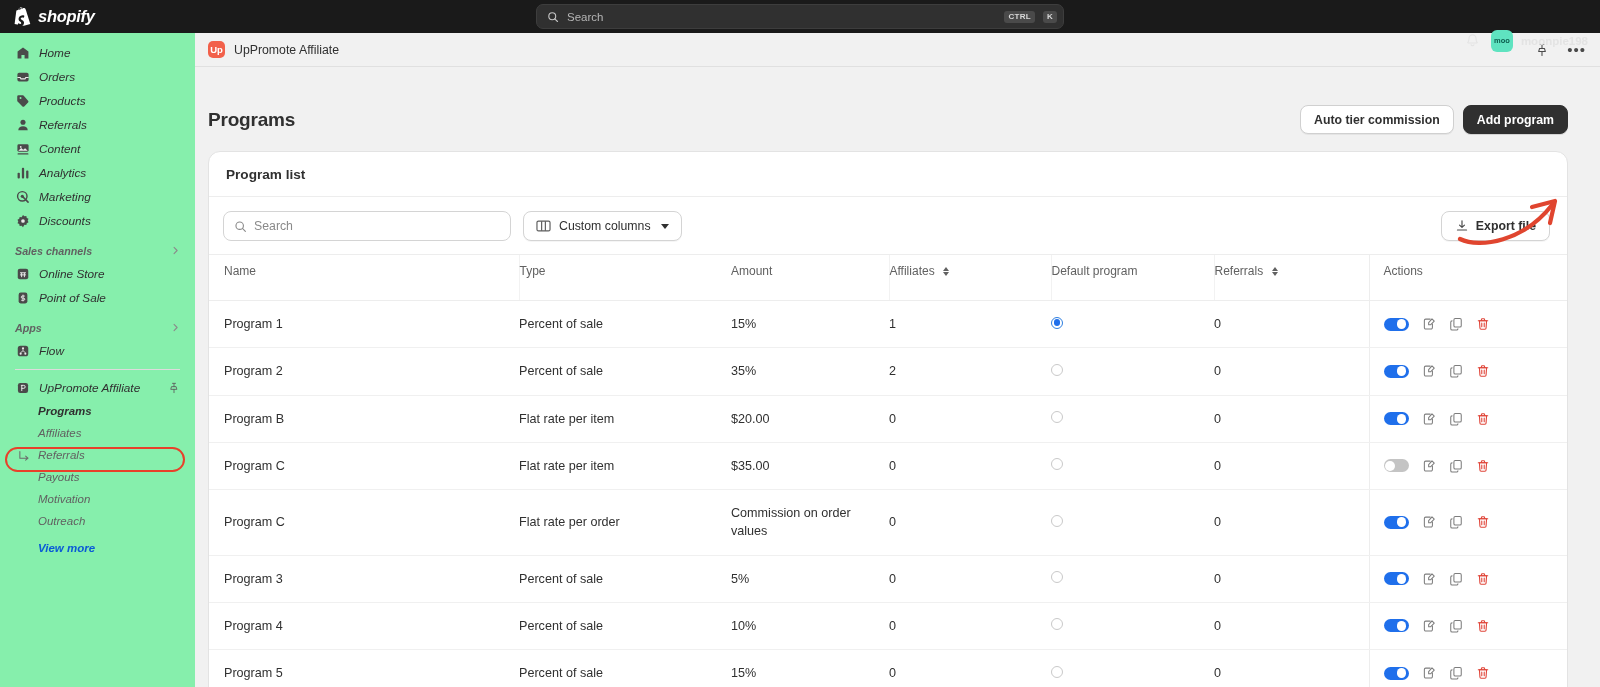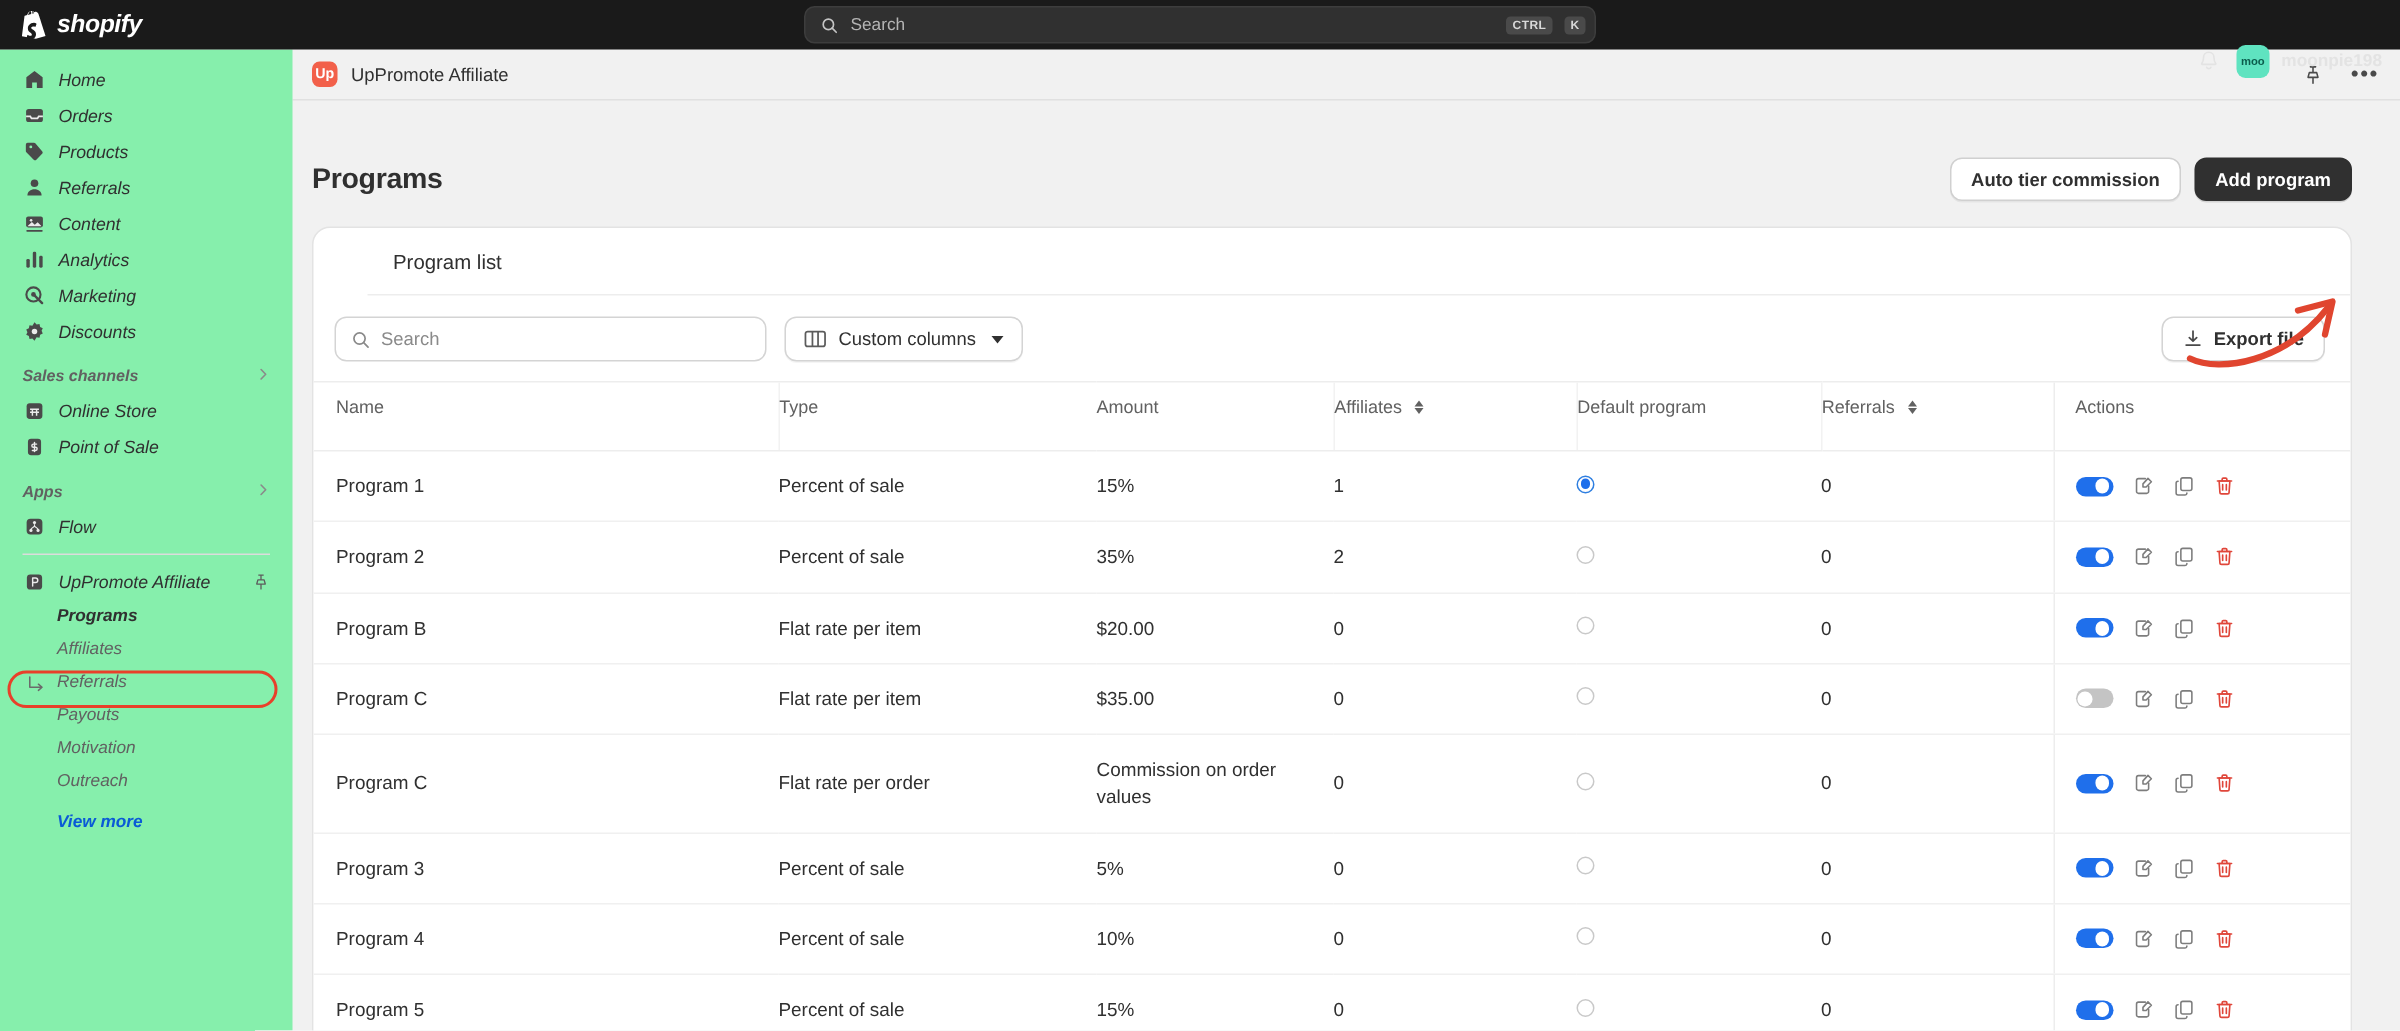--- a/index.html
+++ b/index.html
@@ -92,21 +92,21 @@
     height: 29px; border-radius: 8px; display: inline-flex; align-items: center; gap: 7px;
     padding: 0 13px; font-size: 12.3px; font-weight: 600; cursor: pointer; white-space: nowrap;
   }
   .btn-sec { background: #fff; color: #303030; border: 1px solid #d0d0d0; box-shadow: 0 1px 0 rgba(0,0,0,.05); }
   .btn-pri { background: #303030; color: #fff; border: 1px solid #303030; box-shadow: 0 1px 0 rgba(0,0,0,.12); }
 
   .card {
     background: #fff; border-radius: 12px; border: 1px solid #e3e3e3;
     box-shadow: 0 1px 0 rgba(0,0,0,.04); overflow: hidden;
   }
-  .card-head { padding: 15px 17px 14px 17px; font-size: 13.6px; font-weight: 400; color: #303030; border-bottom: 1px solid #ededed; margin-left: 36px; }
+  .card-head { padding: 15px 17px 14px 17px; font-size: 13.6px; font-weight: 700; color: #303030; border-bottom: 1px solid #ededed; }
   .toolbar { display: flex; align-items: center; gap: 12px; padding: 14px 17px 13px 14px; }
   .search-field {
     width: 288px; height: 30px; border: 1px solid #d4d4d4; border-radius: 8px;
     display: flex; align-items: center; gap: 7px; padding: 0 10px; background: #fff;
   }
   .search-field .ph { color: #8a8a8a; font-size: 12.3px; }
   .cols-btn {
     height: 30px; border: 1px solid #d4d4d4; border-radius: 8px; background: #fff;
     display: flex; align-items: center; gap: 8px; padding: 0 12px; font-size: 12.3px; color: #303030;
     box-shadow: 0 1px 0 rgba(0,0,0,.04);

